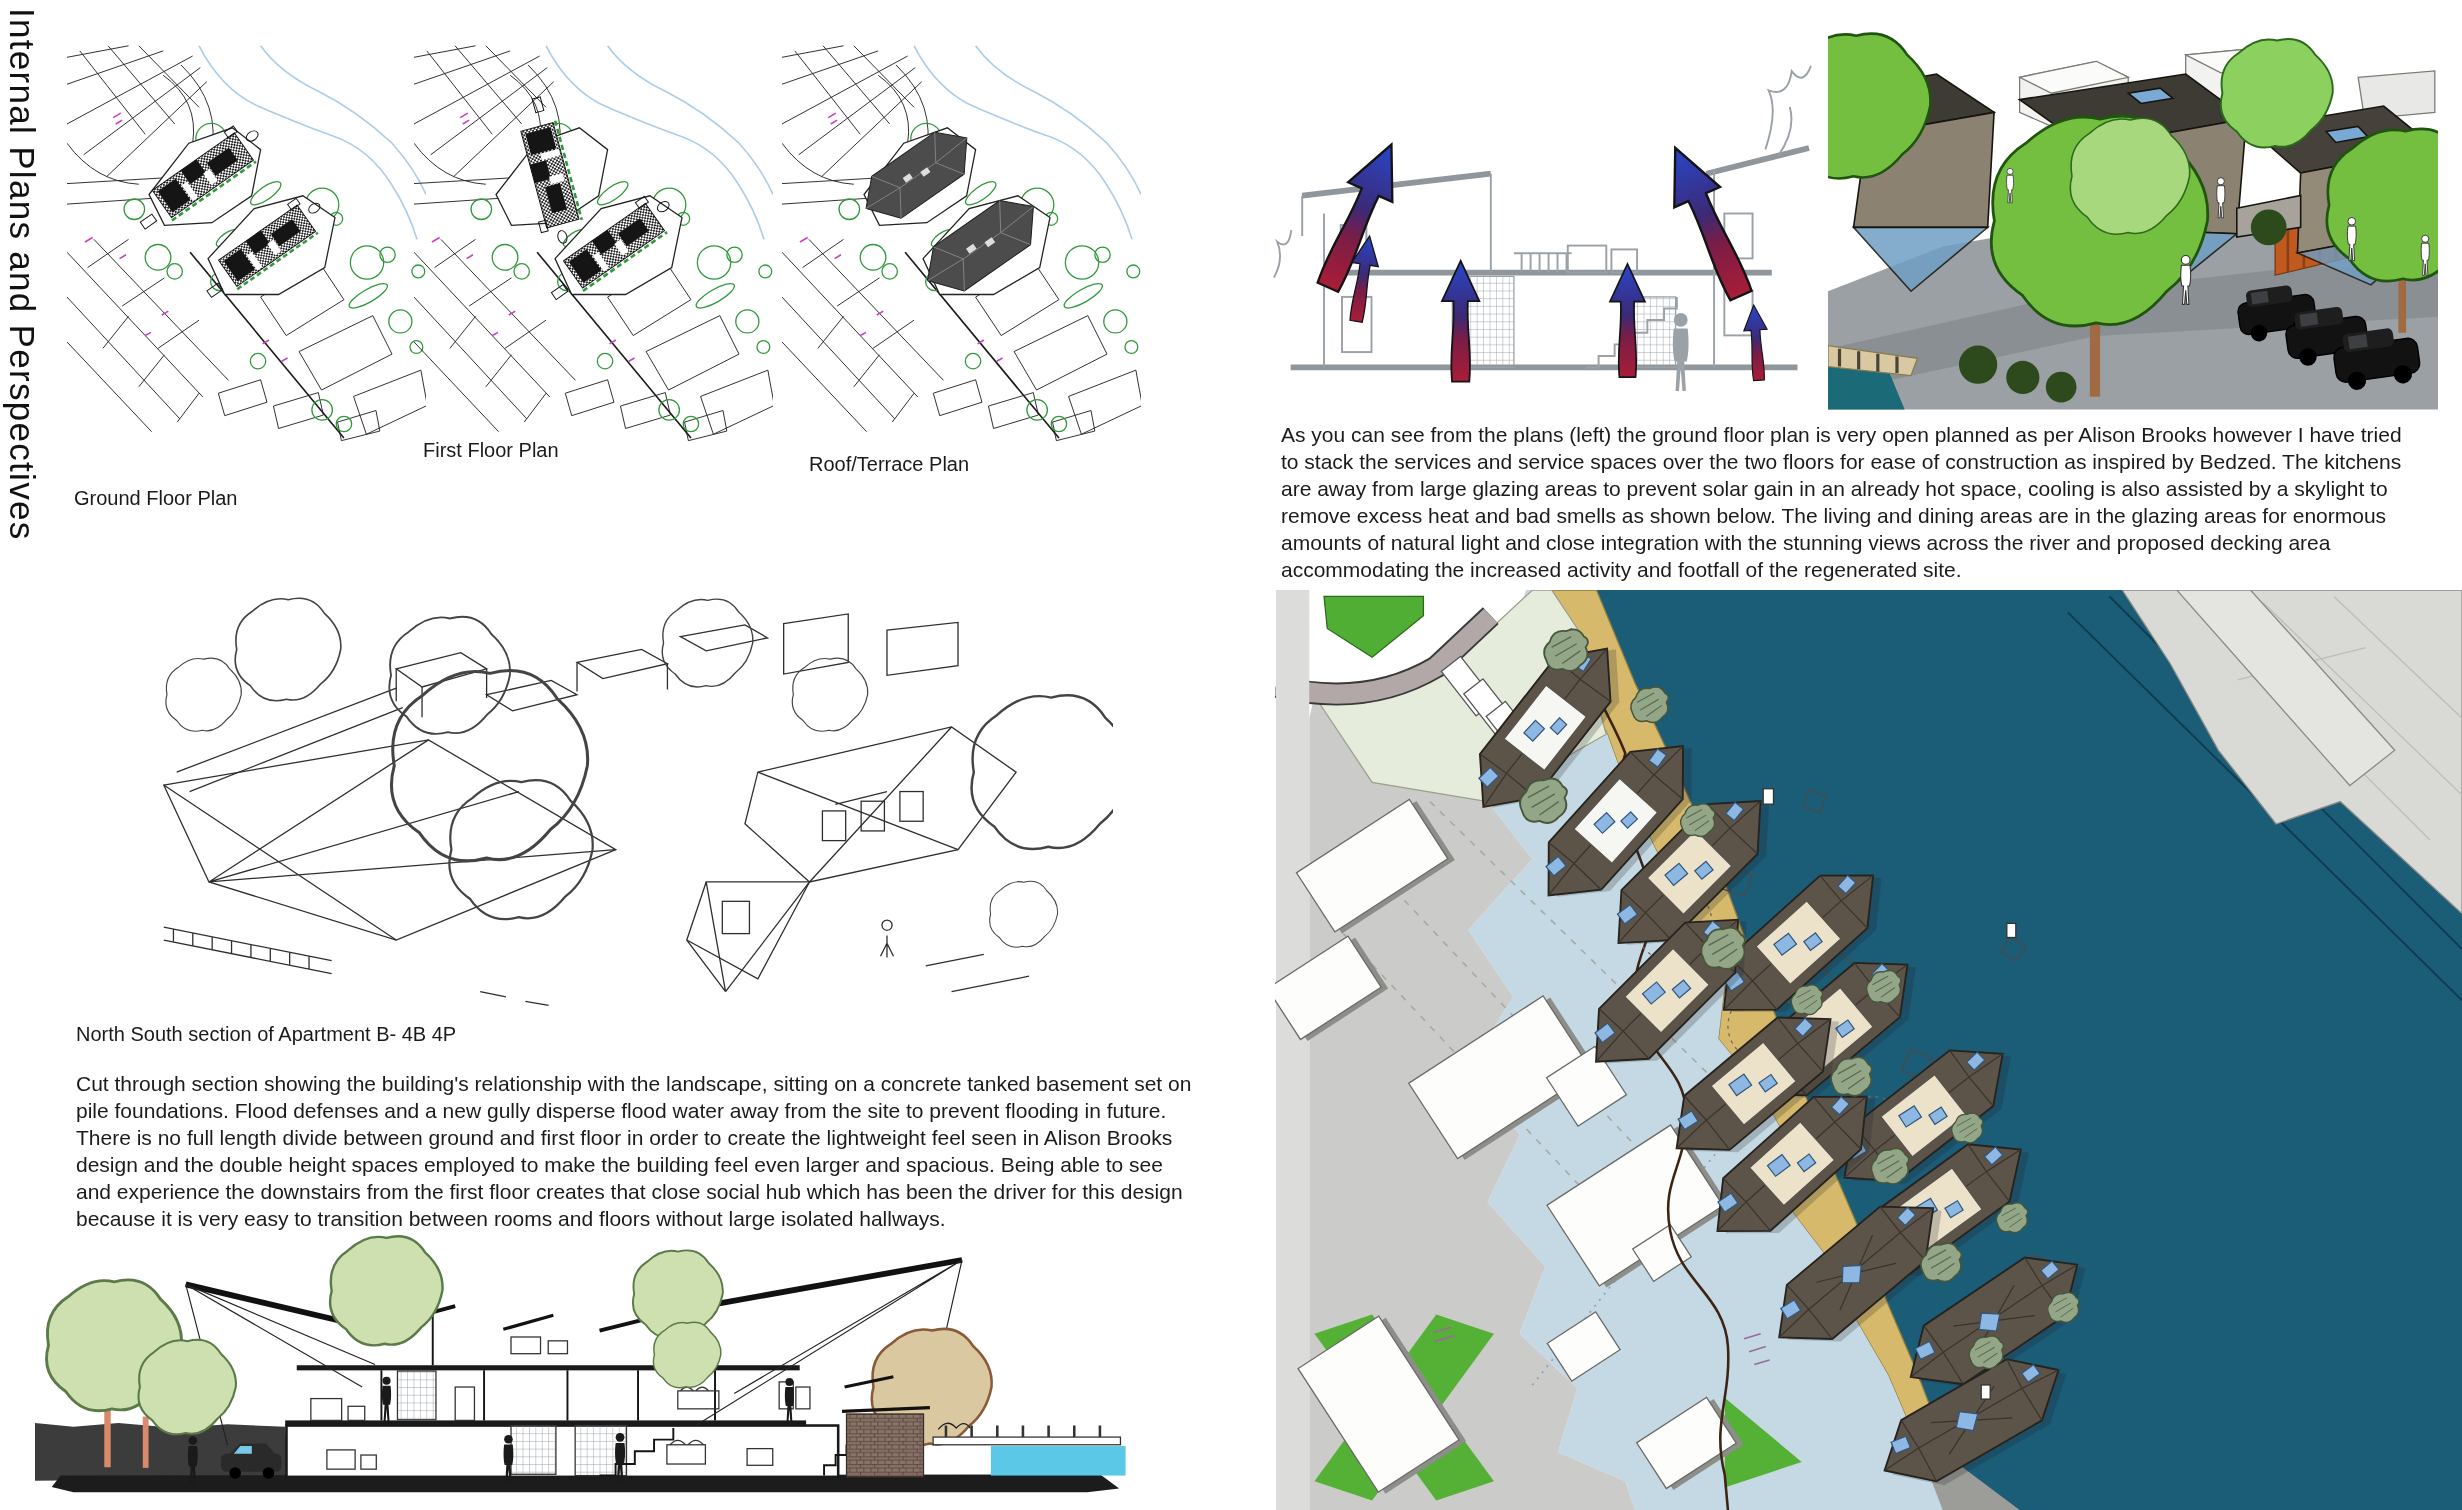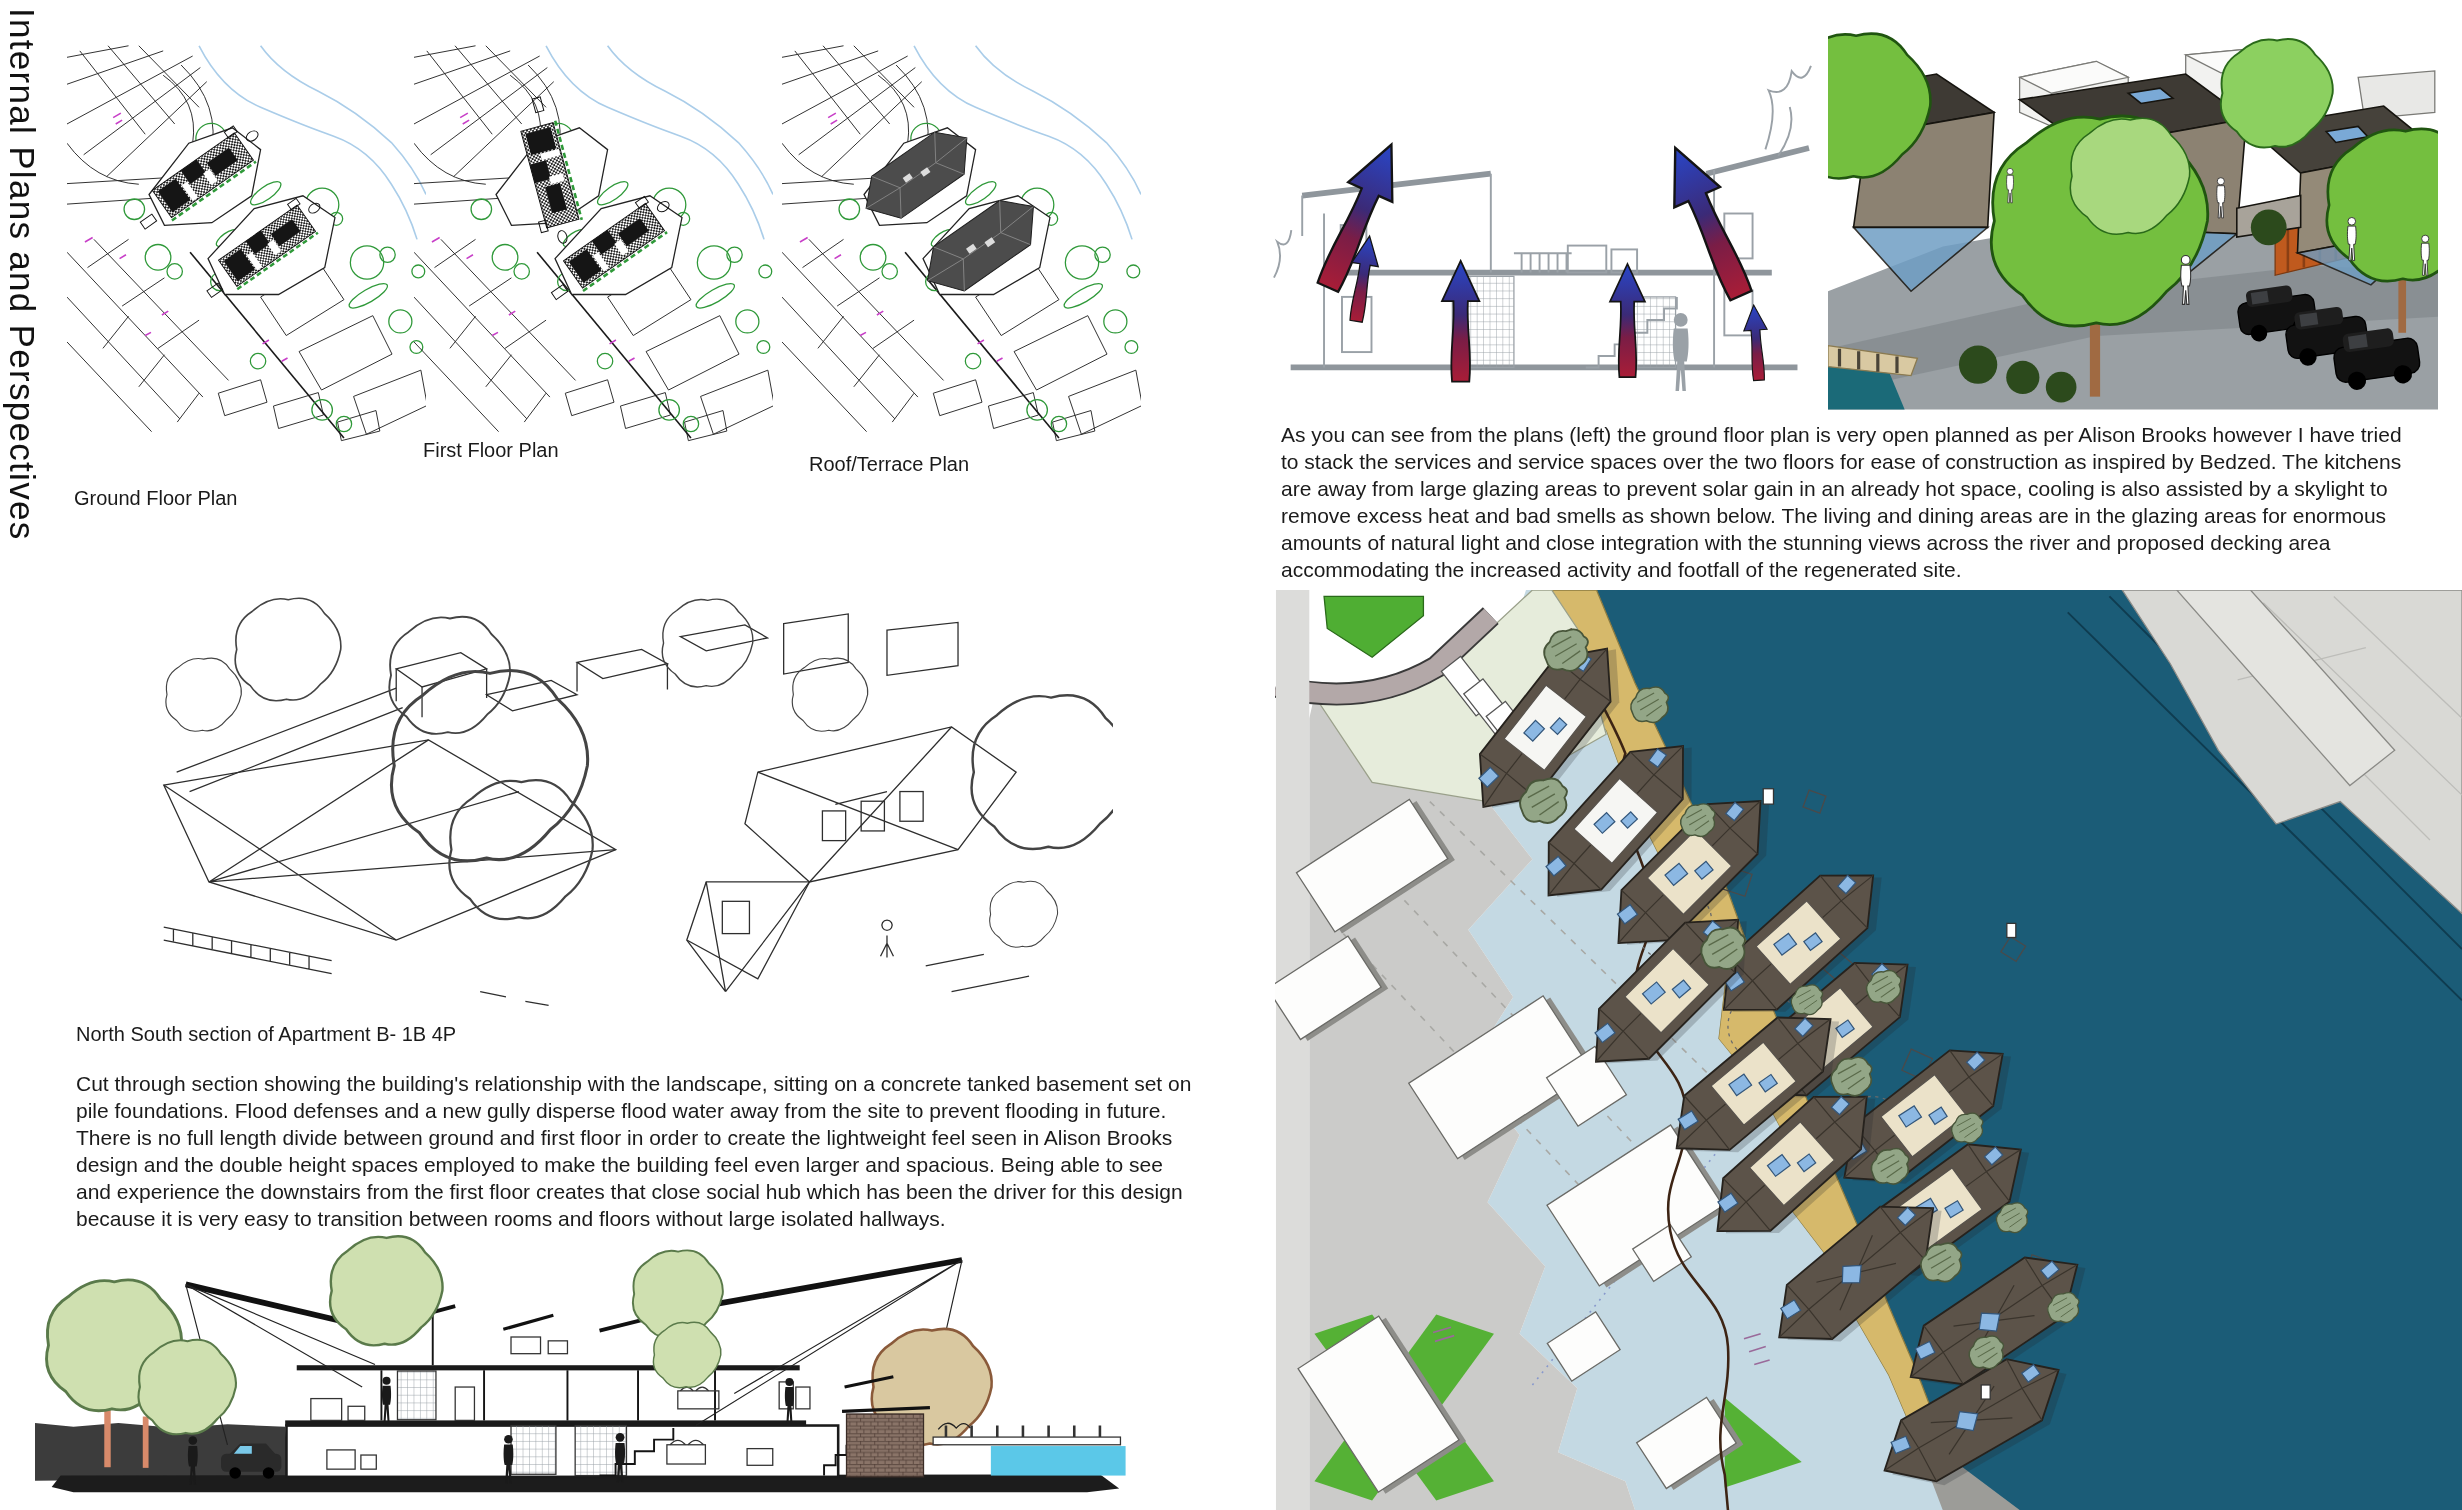--- a/index.html
+++ b/index.html
@@ -453,21 +453,21 @@
         <use href="#blob" transform="translate(250,110) scale(1.4)"></use>
         <use href="#blob" transform="translate(120,180) scale(1.0)"></use>
         <use href="#blob" transform="translate(1430,300) scale(2.1)"></use>
         <use href="#blob" transform="translate(1390,520) scale(0.9)"></use>
         <use href="#blob" transform="translate(900,100) scale(1.2)"></use>
         <use href="#blob" transform="translate(1090,180) scale(1.0)"></use>
       </g>
     </svg>
   </div>
 
-  <div class="figcap" style="left:76px;top:1023px;">North South section of Apartment B- 1B 4P</div>
+  <div class="figcap" style="left:76px;top:1023px;">North South section of Apartment B- 4B 4P</div>
   <div class="para" style="left:76px;top:1070px;width:1122px;">Cut through section showing the building's relationship with the landscape, sitting on a concrete tanked basement set on pile foundations. Flood defenses and a new gully disperse flood water away from the site to prevent flooding in future. There is no full length divide between ground and first floor in order to create the lightweight feel seen in Alison Brooks design and the double height spaces employed to make the building feel even larger and spacious. Being able to see and experience the downstairs from the first floor creates that close social hub which has been the driver for this design because it is very easy to transition between rooms and floors without large isolated hallways.</div>
 
   <div class="fig" style="left:35px;top:1232px;width:1097px;height:278px;">
     <svg viewBox="0 0 1710 430">
 
       <polygon points="0,296 60,302 130,296 220,304 300,298 390,302 396,382 0,386" fill="#3c3c3c"></polygon>
       <polygon points="40,378 1660,376 1690,398 1640,404 60,404 26,396" fill="#1c1c1c"></polygon>
 
       <rect x="392" y="300" width="860" height="80" fill="#ffffff" stroke="#1a1a1a" stroke-width="4"></rect>
 

